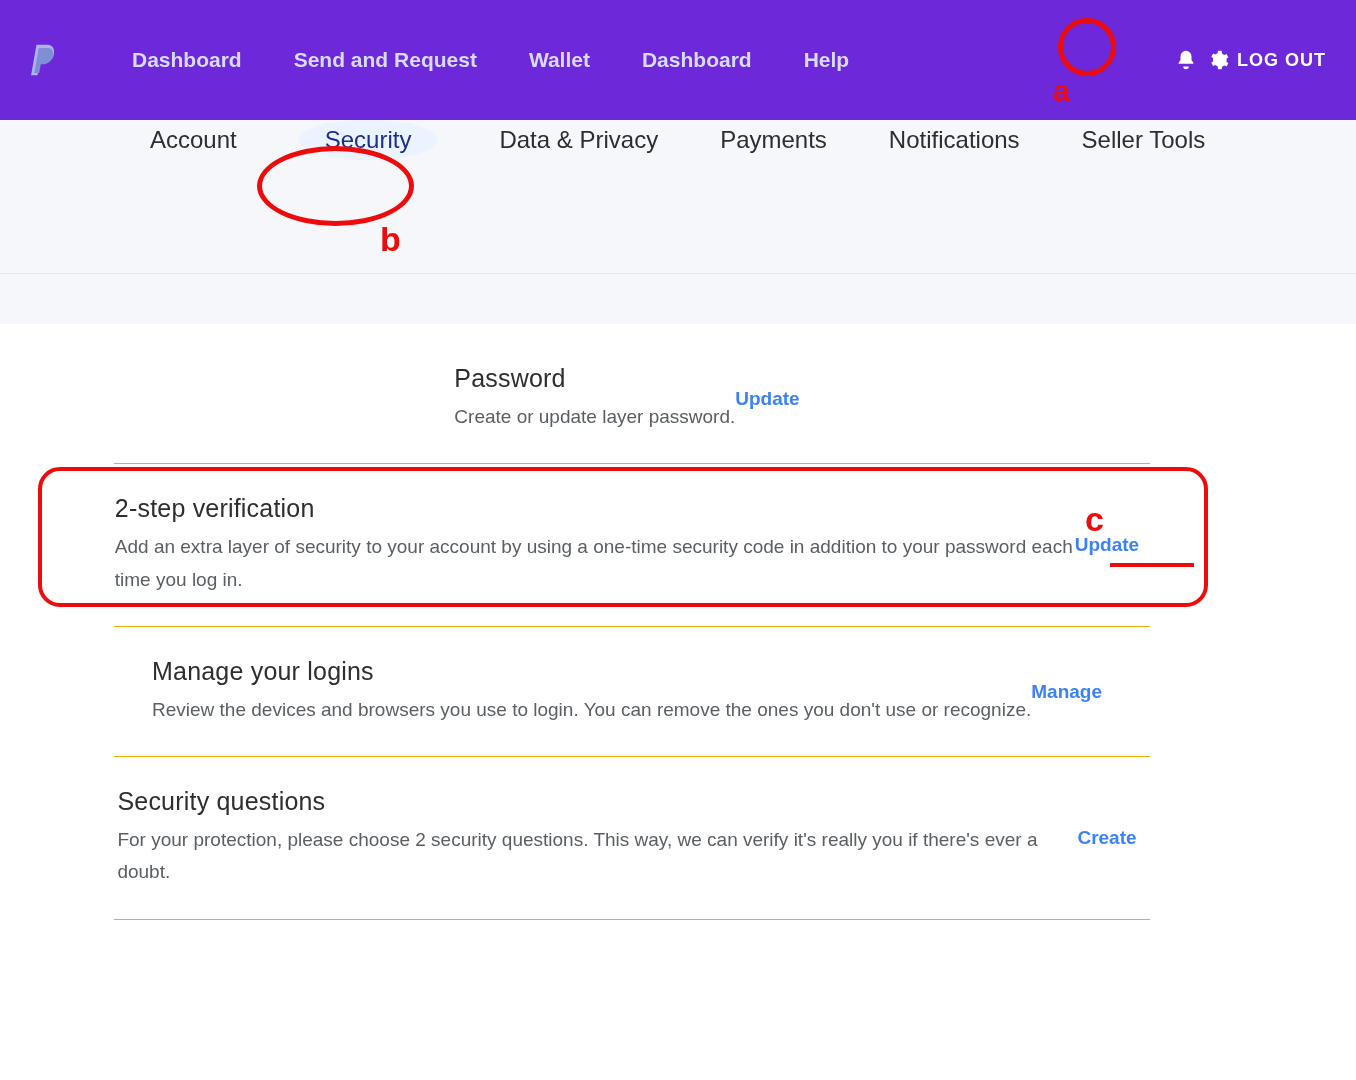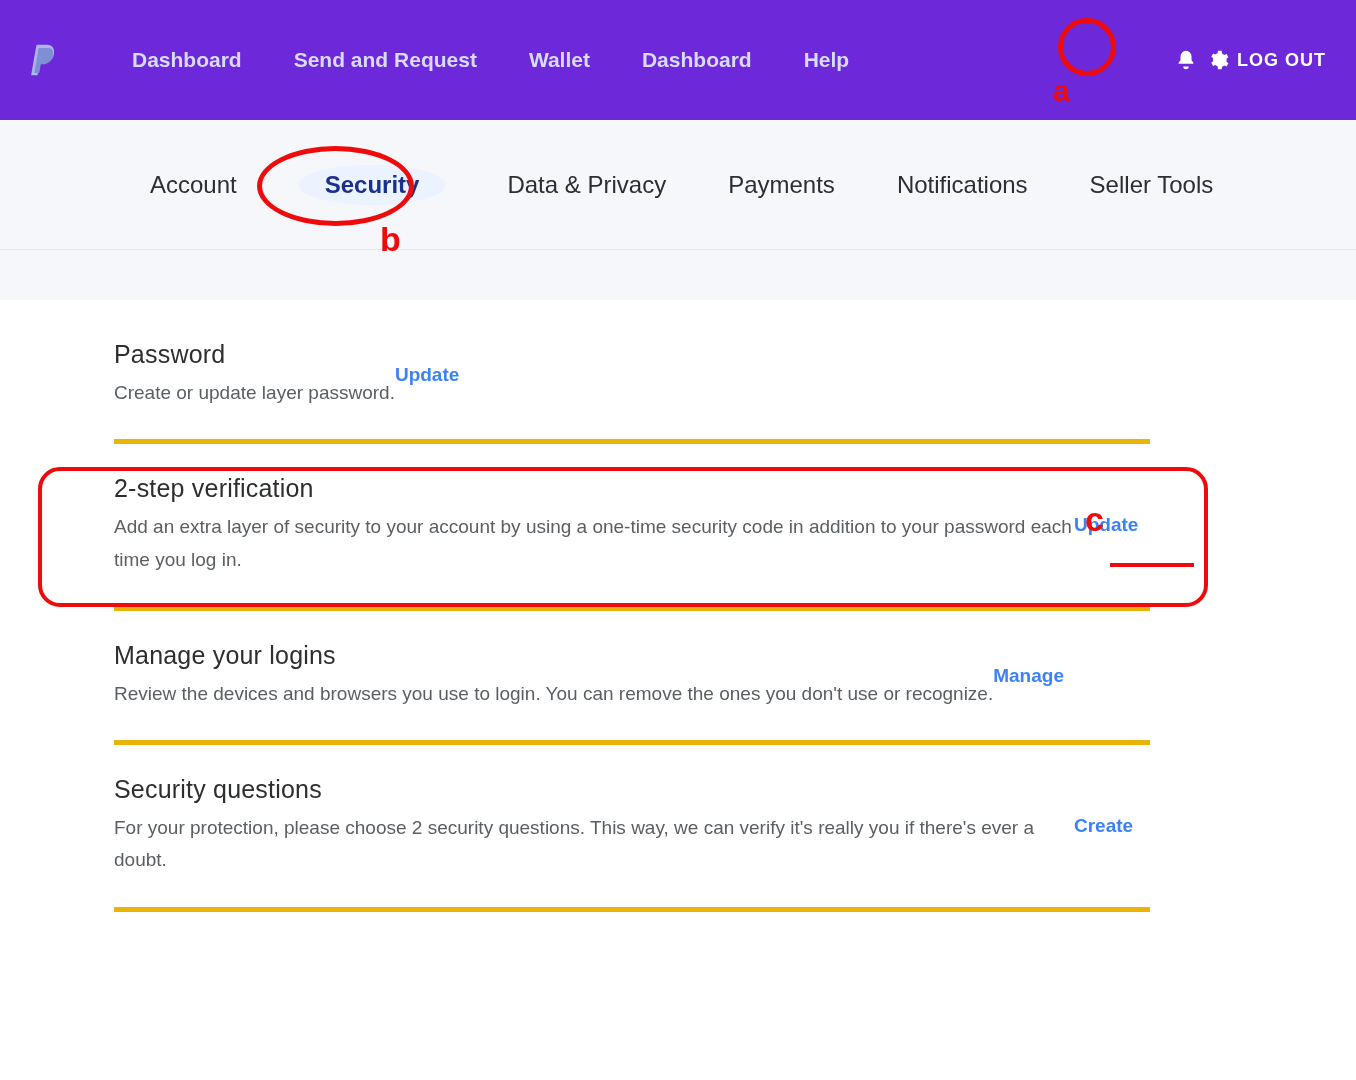--- a/index.html
+++ b/index.html
@@ -22,47 +22,47 @@
   .logo { width: 26px; height: 32px; }
   .nav-links { display: flex; gap: 52px; margin-left: 34px; }
   .nav-link { color: #d7dbff; font-weight: 700; font-size: 21px; cursor: pointer; }
   .nav-right { margin-left: auto; display: flex; align-items: center; gap: 6px; position: relative; }
   .bell, .gear { width: 26px; height: 26px; display: inline-flex; align-items:center; justify-content:center; cursor:pointer; }
   .bell svg, .gear svg { fill: #fff; width: 22px; height: 22px; }
   .logout { color: #fff; font-weight: 700; letter-spacing: 1px; font-size: 18px; cursor:pointer; }
   
   .subnav-wrap {
     background: #f5f7fa;
-    height: 130px;
+    height: 154px;
     border-bottom: 1px solid #e6e9ec;
-    display:flex; align-items:center;
+    display:flex; align-items:flex-start;
     box-shadow: 0 1px 3px rgba(0,0,0,0.04);
   }
   .subnav {
     display: flex;
     gap: 62px;
     padding-left: 150px;
     align-items: center;
   }
   .tab { font-size: 24px; color: #2c2e2f; cursor:pointer; white-space: nowrap; }
   .tab.active {
     color: #1b2f8e;
-    font-weight: 700;
+    font-weight: 400;
     background: #eaf3ff;
     padding: 6px 26px;
     border-radius: 50%/50%;
   }
   
   .gap { height: 50px; background:#f5f7fa; }
   
   .content { padding: 40px 70px 0 70px; max-width: 1220px; }
   .section {
-    display: flex; align-items: center; justify-content: flex-start;
+    display: flex; align-items: center; justify-content: center;
     padding: 30px 0;
-    border-bottom: 5px solid #eab308;
+    border-bottom: 1px solid #eab308;
     margin-left: 44px;
   }
   .section:first-child { padding-top: 0; }
   .section-left { max-width: 960px; }
   .section-title { font-size: 25px; font-weight: 400; color: #2c2e2f; margin-bottom: 8px; letter-spacing: 0.2px; }
   .section-desc { font-size: 19px; color: #5a5f63; line-height: 1.7; }
   .section-action { color: #3b82f6; font-weight: 700; font-size: 19px; cursor:pointer; padding-right: 10px; white-space: nowrap; }
   
   .annot-ring {
     position: absolute; border: 5px solid #ed0b0b; border-radius: 50%;

